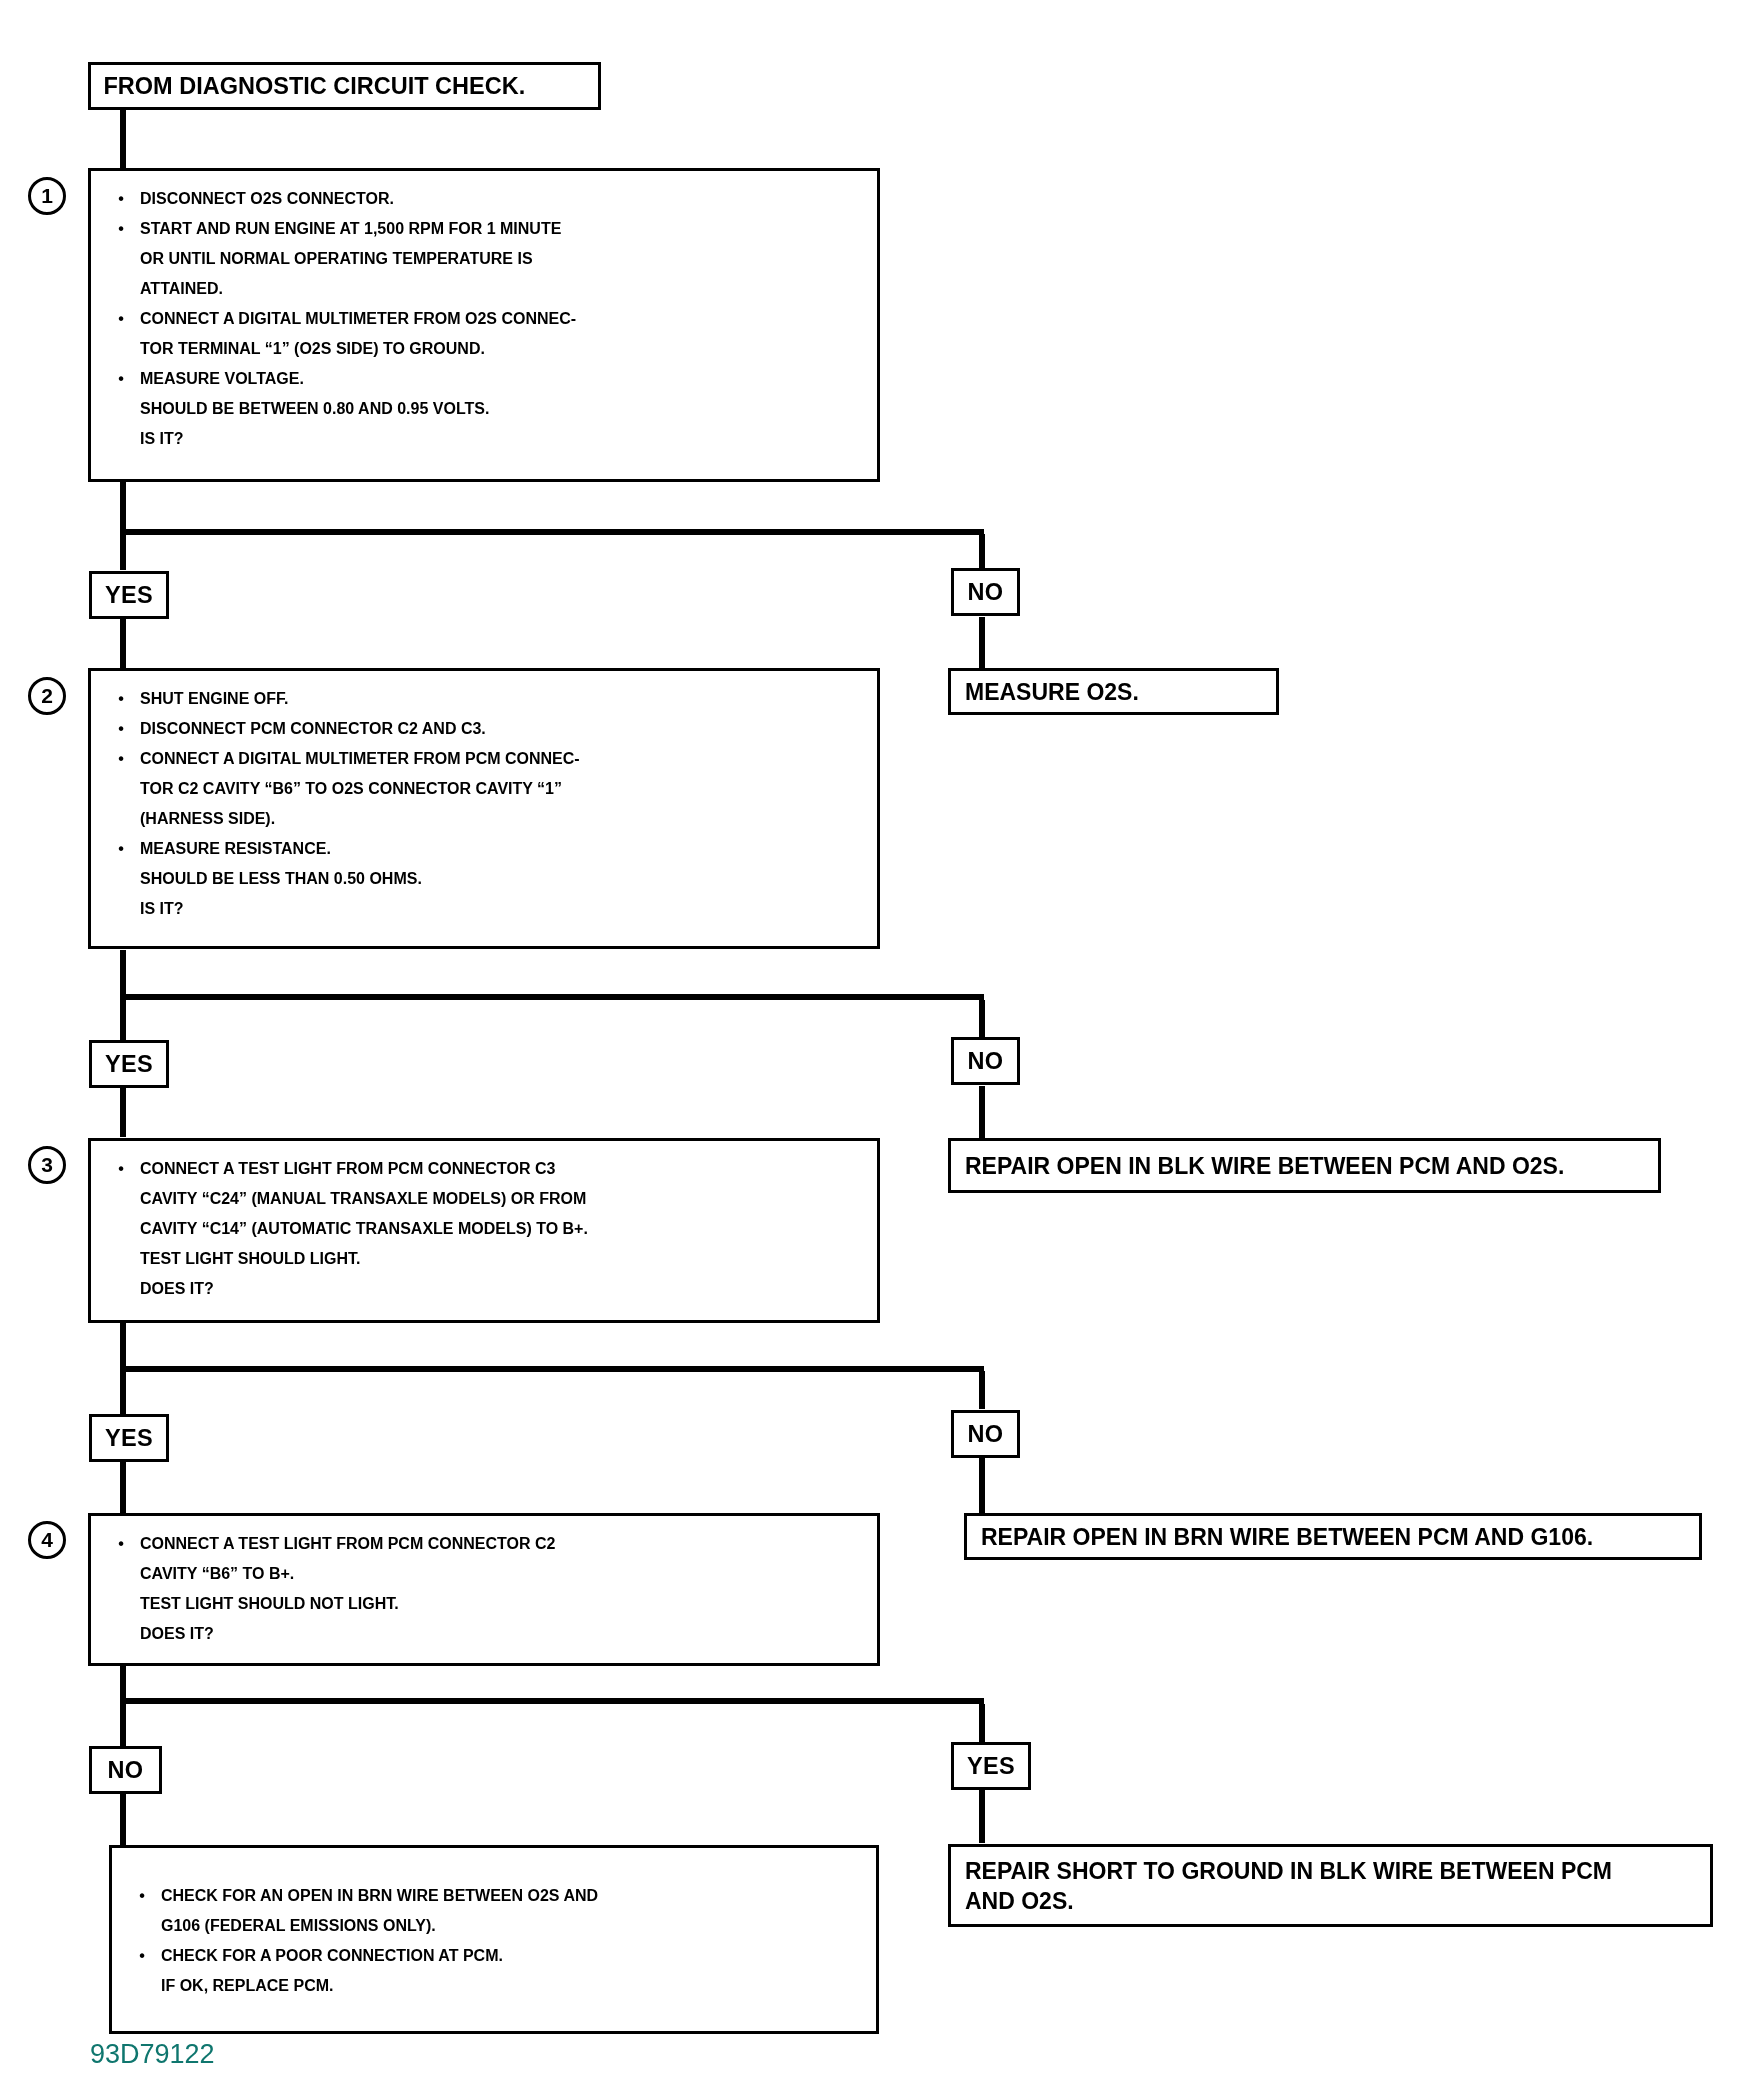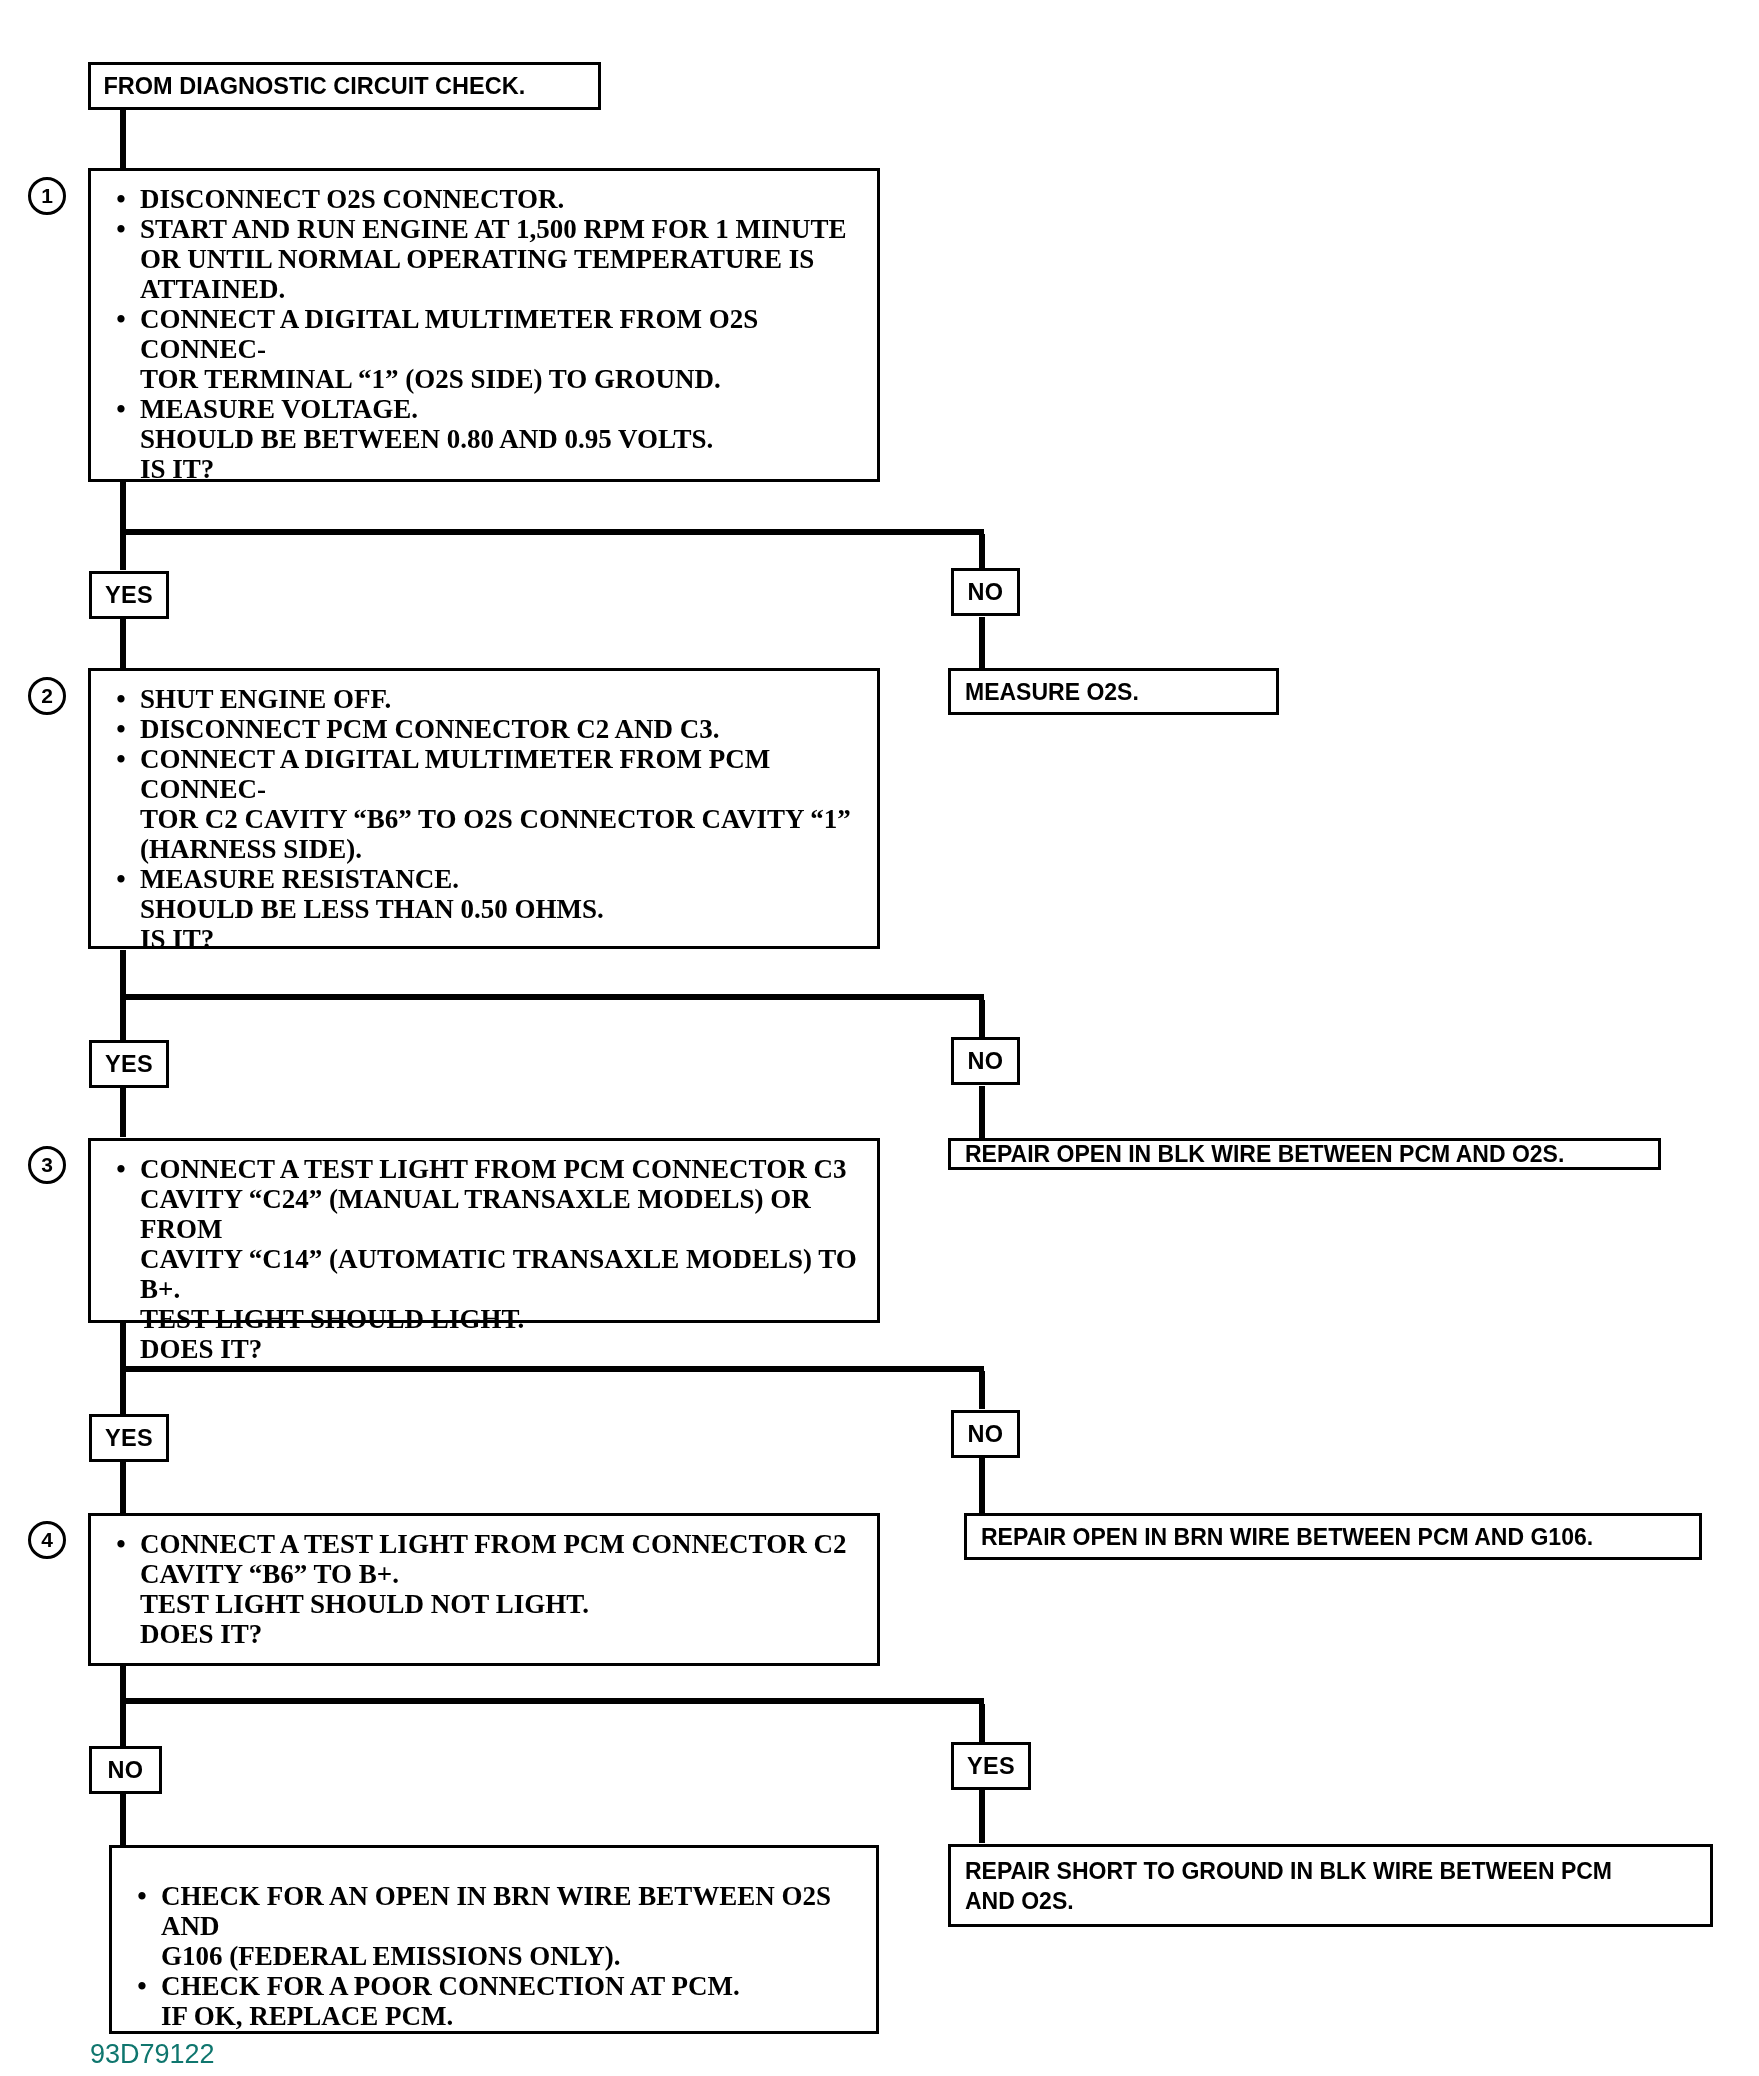--- a/index.html
+++ b/index.html
@@ -27,23 +27,22 @@
   }
   .start-box {
     display: flex;
     align-items: center;
     justify-content: flex-start;
     padding-left: 12.5px;
     font-size: 23.5px;
   }
   .action-box {
     padding: 12.5px 14px 9.4px 11px;
-    font-size: 27px;
+    font-size: 16px;
     line-height: 30px;
-    font-family: Liberation Serif, serif;
   }
   .result-box {
     display: flex;
     align-items: center;
     padding: 0 14px;
     font-size: 23px;
     line-height: 30px;
     white-space: pre-line;
   }
   .bullet { display: flex; }
@@ -160,21 +159,21 @@
       <span class="marker"></span>
       <span class="bullet-text">MEASURE RESISTANCE.
 SHOULD BE LESS THAN 0.50 OHMS.
 IS IT?</span>
     </div>
   </div>
 
   <div class="box label-box" style="left:89px;top:1040px;width:80px;height:48px">YES</div>
   <div class="box label-box" style="left:951px;top:1037px;width:69px;height:48px">NO</div>
 
-  <div class="box result-box" style="left:948px;top:1138px;width:713px;height:32px">REPAIR OPEN IN BLK WIRE BETWEEN PCM AND O2S.</div>
+  <div class="box result-box" style="left:948px;top:1138px;width:713px;height:55px">REPAIR OPEN IN BLK WIRE BETWEEN PCM AND O2S.</div>
 
   <div class="step-circle" style="left:28px;top:1146px">
     <span>3</span>
   </div>
   <div class="box action-box" style="left:88px;top:1138px;width:792px;height:185px">
     <div class="bullet">
       <span class="marker"></span>
       <span class="bullet-text">CONNECT A TEST LIGHT FROM PCM CONNECTOR C3
 CAVITY “C24” (MANUAL TRANSAXLE MODELS) OR FROM
 CAVITY “C14” (AUTOMATIC TRANSAXLE MODELS) TO B+.

